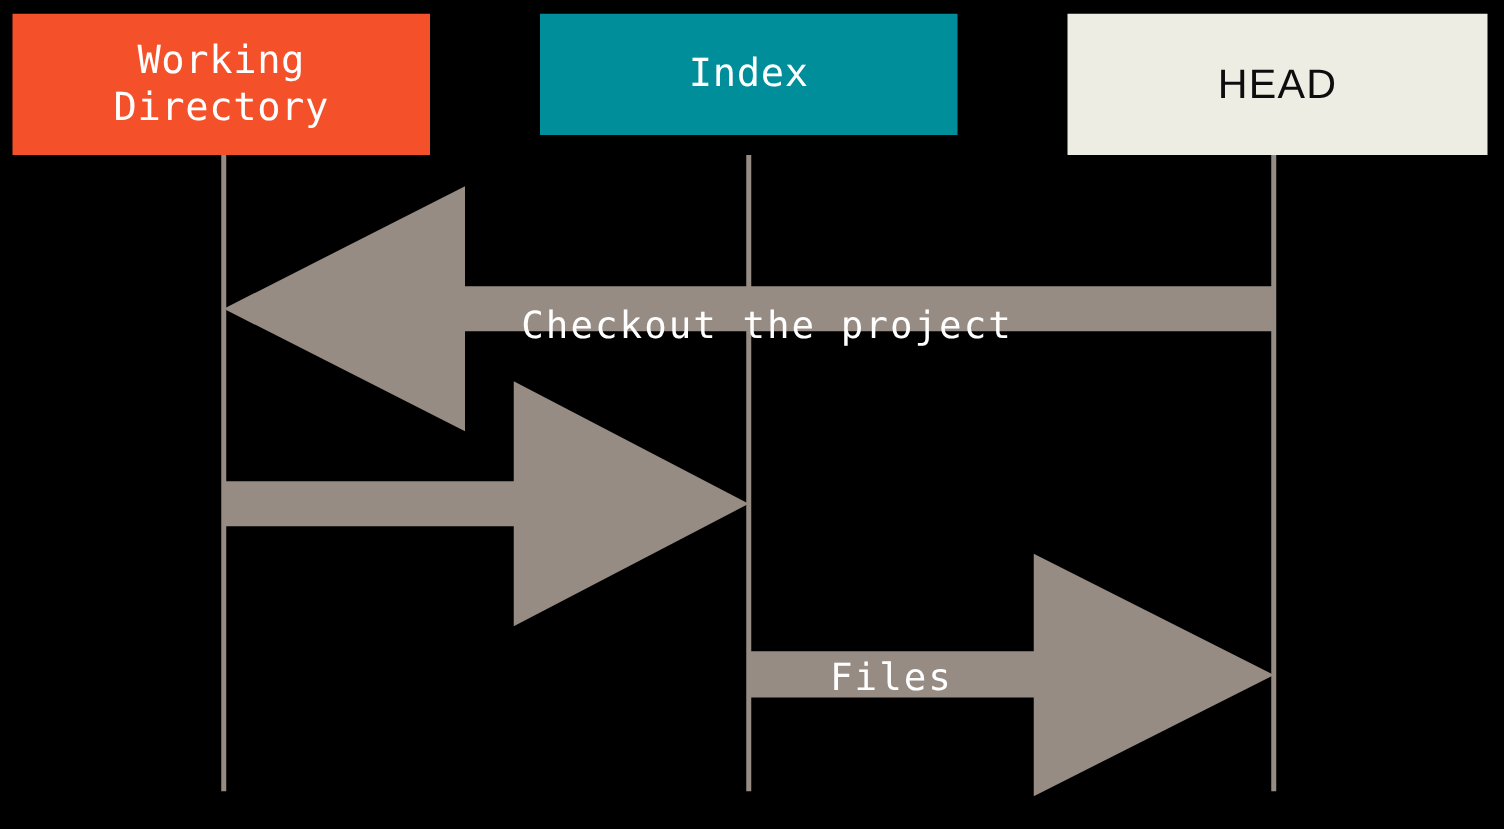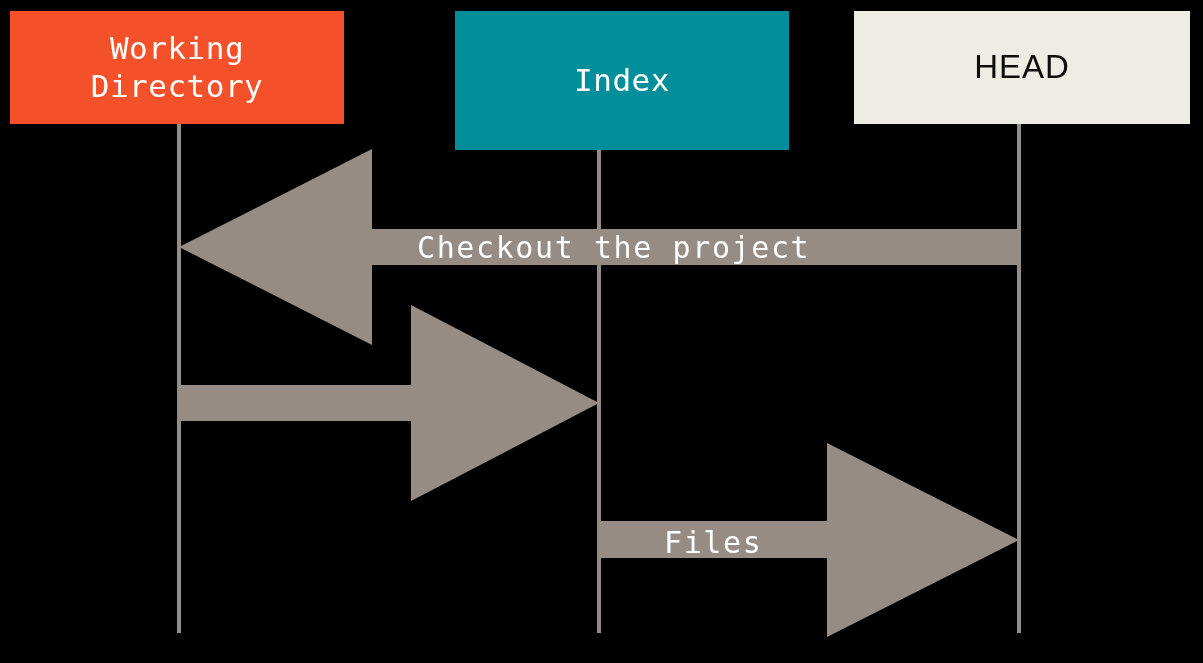--- a/index.html
+++ b/index.html
@@ -40,24 +40,24 @@
     white-space: pre-line;
   }
   #box-working {
     left: 10px;
     top: 11px;
     width: 334px;
     height: 113px;
     justify-content: center;
   }
   #box-index {
-    left: 455px;
+    left: 432px;
     top: 11px;
     width: 334px;
-    height: 139px;
+    height: 97px;
   }
   #box-head {
     left: 854px;
     top: 11px;
     width: 336px;
     height: 113px;
   }
   #box-head .node-label {
     font-family: "Liberation Sans", sans-serif;
     font-size: 33px;
@@ -66,21 +66,21 @@
   .edge-label {
     position: absolute;
     font-family: "DejaVu Sans Mono", "Liberation Mono", monospace;
     font-size: 30px;
     letter-spacing: 1.6px;
     white-space: pre;
     color: #ffffff;
   }
   #label-checkout {
     left: 417px;
-    top: 230px;
+    top: 243px;
   }
   #label-stage {
     left: 212px;
     top: 388px;
   }
   #label-commit {
     left: 664px;
     top: 525px;
   }
 </style>

